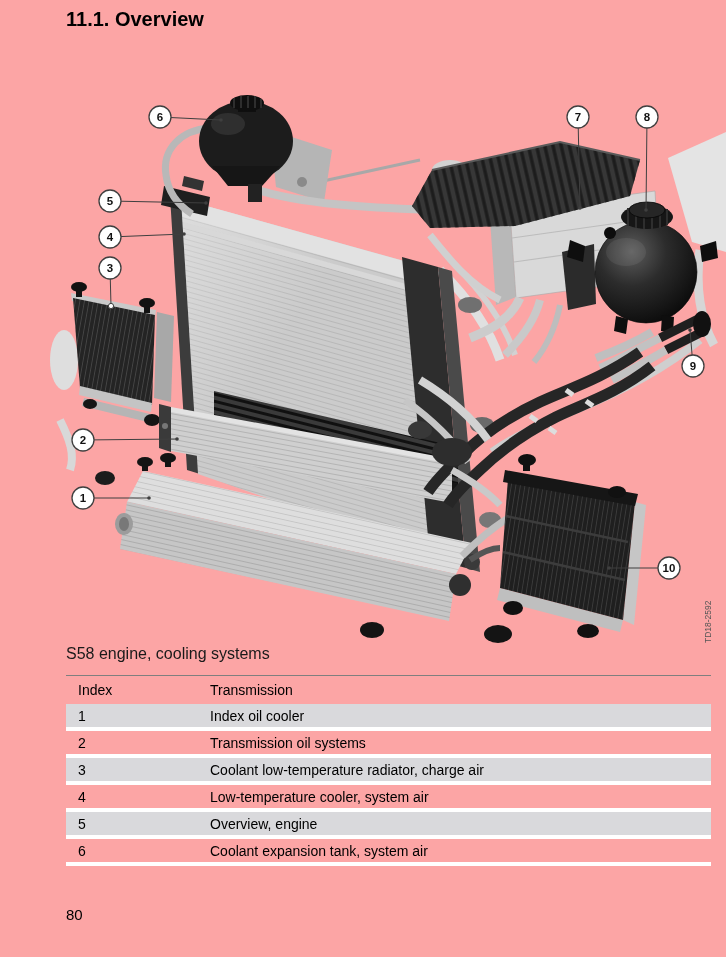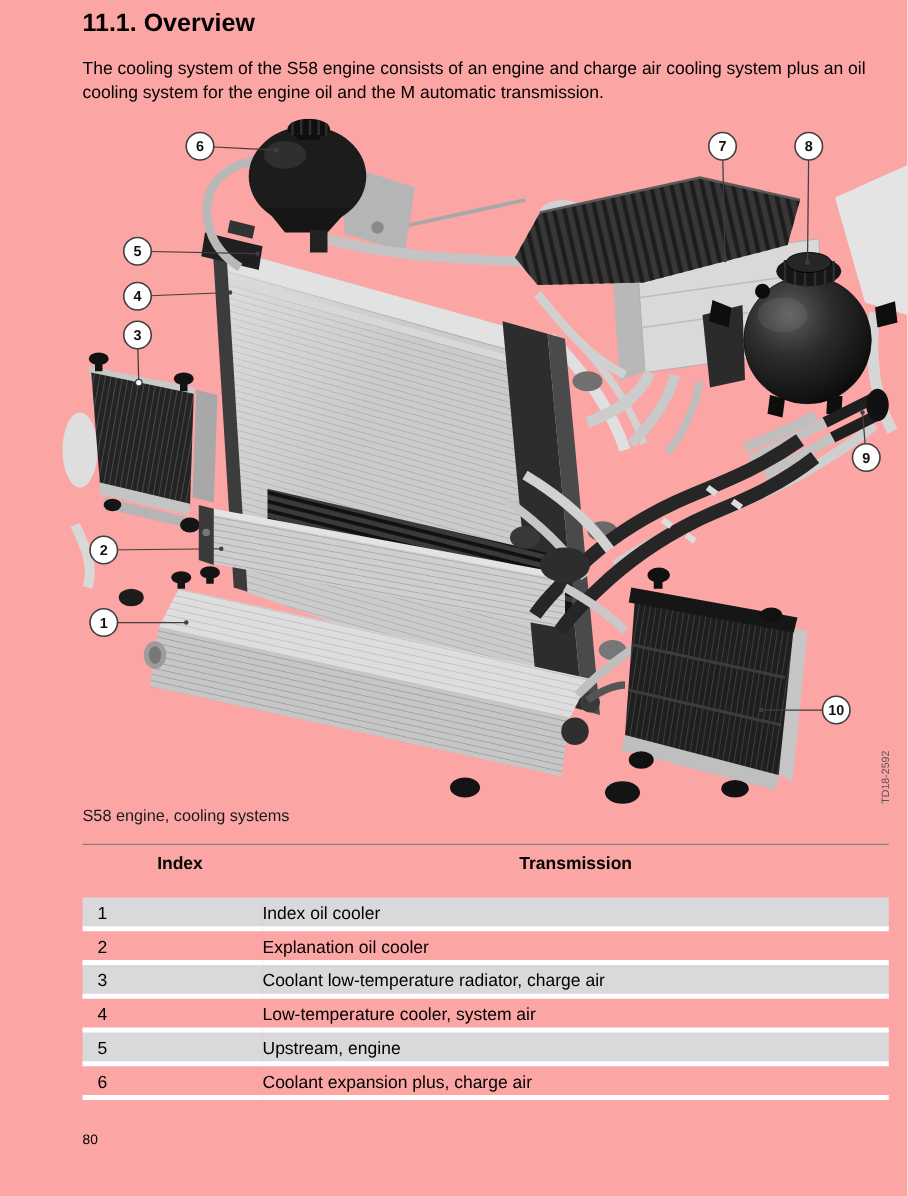--- a/index.html
+++ b/index.html
@@ -5,51 +5,50 @@
   html,body{margin:0;padding:0;background:#ffffff;}
   body{font-family:"Liberation Sans", sans-serif; color:#000;}
   .page{position:relative;width:726px;height:957px;background:#fca5a5;overflow:hidden;}
 
   .title{position:absolute;left:66px;top:8px;margin:0;font-size:20px;font-weight:700;letter-spacing:0;}
   .intro{position:absolute;left:66px;top:45px;width:658px;margin:0;font-size:14px;line-height:19px;}
 
   .figure-wrap{position:absolute;left:0;top:95px;width:726px;height:550px;}
   .figure-wrap svg{display:block;width:726px;height:550px;}
 
-  .fig-caption{position:absolute;left:66px;top:645px;font-size:13px;color:#1a1a1a;}
+  .fig-caption{position:absolute;left:66px;top:645px;font-size:16px;color:#1a1a1a;}
 
   table.legend{position:absolute;left:66px;top:675px;width:645px;border-collapse:collapse;font-size:14px;}
   table.legend th{
-    text-align:center;font-weight:700;
+    text-align:left;font-weight:400;
     border-top:1.5px solid #7f7f7f;
-    padding:6px 0 20px 12px;height:14px;
+    padding:6px 0 6px 12px;height:14px;
   }
   table.legend th.col-explanation{padding-left:0;}
   table.legend td{padding:2px 0 2px 12px;height:19px;border-bottom:4px solid #ffffff;vertical-align:middle;}
   table.legend td.col-explanation{padding-left:0;}
   table.legend col.c1{width:144px;}
   table.legend tr.shaded td{background:#d9d9dc;}
 
-  .page-number{position:absolute;left:66px;top:906px;font-size:11px;}
+  .page-number{position:absolute;left:66px;top:906px;font-size:15px;}
 
   
   .leader{stroke:#3f3f3f;stroke-width:1;}
   .leader-dot{fill:#3f3f3f;}
   .leader-open{fill:#ffffff;stroke:#3f3f3f;stroke-width:1;}
   .callout-circle{fill:#ffffff;stroke:#3f3f3f;stroke-width:1.3;}
   .callout-num{font-family:"Liberation Sans",sans-serif;font-size:11.5px;font-weight:700;fill:#111;text-anchor:middle;}
   .watermark{font-family:"Liberation Sans",sans-serif;font-size:8.5px;fill:#555;}
 </style>
 </head>
 <body>
 
 <div class="page">
 
   <h1 class="title">11.1. Overview</h1>
-  <p class="intro">The cooling system of the S58 engine consists of an engine and charge air cooling system plus an oil cooling system for the engine oil and the M automatic transmission.</p>
 
   <div class="figure-wrap">
     <svg id="diagram" viewBox="0 95 726 550" xmlns="http://www.w3.org/2000/svg">
       <defs>
         <pattern id="finsMain" width="8" height="5" patternUnits="userSpaceOnUse" patternTransform="rotate(15.6)">
           <rect width="8" height="5" fill="#cbcbcb"></rect>
           <path d="M0 0 H8" stroke="#b0b0b0" stroke-width="1.4"></path>
         </pattern>
         <pattern id="finsTrans" width="8" height="5" patternUnits="userSpaceOnUse" patternTransform="rotate(10.5)">
           <rect width="8" height="5" fill="#cfcfcf"></rect>
@@ -316,35 +315,35 @@
         <th class="col-explanation">Transmission</th>
       </tr>
     </thead>
     <tbody id="legend-body">
         <tr class="shaded">
           <td class="col-index">1</td>
           <td class="col-explanation">Index oil cooler</td>
         </tr>
         <tr>
           <td class="col-index">2</td>
-          <td class="col-explanation">Explanation oil cooler</td>
+          <td class="col-explanation">Transmission oil systems</td>
         </tr>
         <tr class="shaded">
           <td class="col-index">3</td>
           <td class="col-explanation">Coolant low-temperature radiator, charge air</td>
         </tr>
         <tr>
           <td class="col-index">4</td>
           <td class="col-explanation">Low-temperature cooler, system air</td>
         </tr>
         <tr class="shaded">
           <td class="col-index">5</td>
-          <td class="col-explanation">Upstream, engine</td>
+          <td class="col-explanation">Overview, engine</td>
         </tr>
         <tr>
           <td class="col-index">6</td>
-          <td class="col-explanation">Coolant expansion plus, charge air</td>
+          <td class="col-explanation">Coolant expansion tank, system air</td>
         </tr>
       </tbody>
   </table>
 
   <div class="page-number">80</div>
 </div>
 
 </body></html>

